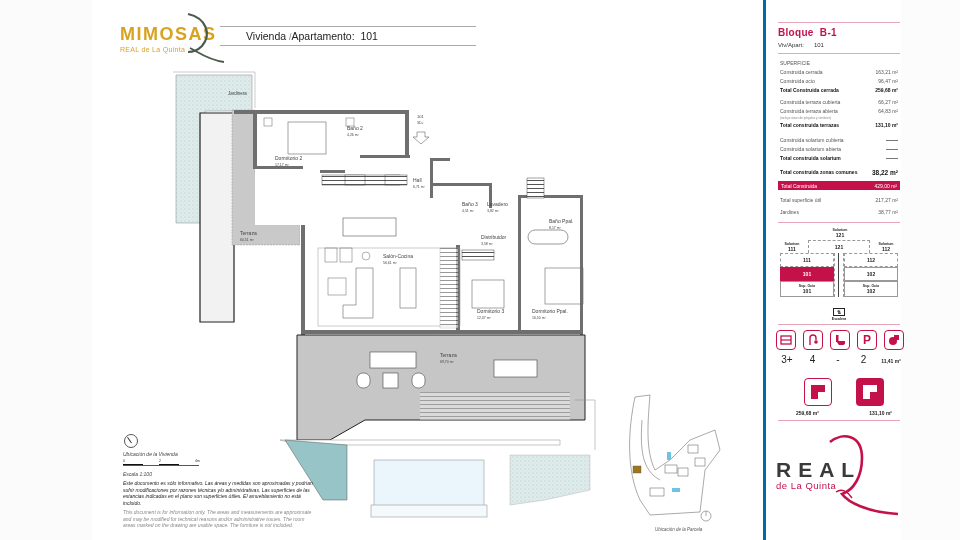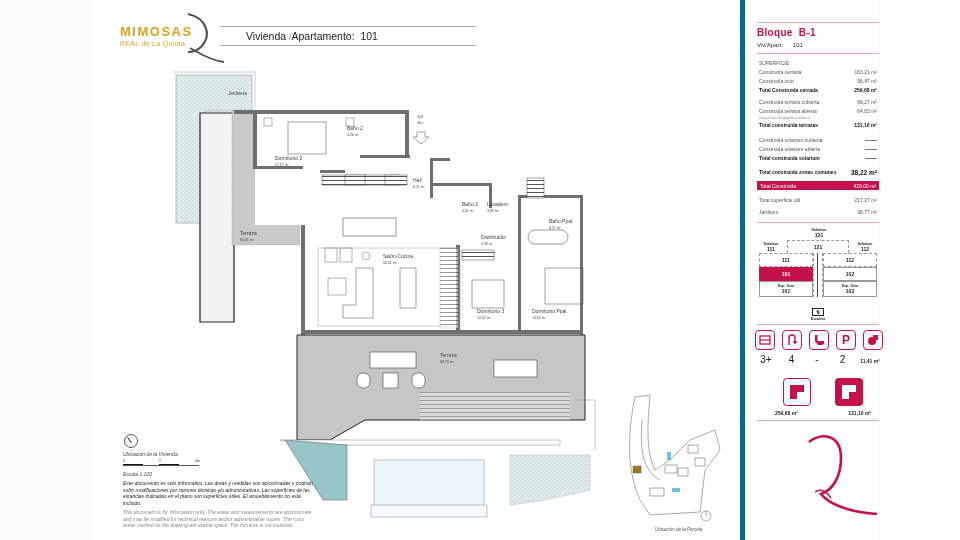--- a/index.html
+++ b/index.html
@@ -3,21 +3,21 @@
 <meta charset="utf-8">
 <style>
   * { box-sizing: border-box; margin: 0; padding: 0; }
   html, body { width: 960px; height: 540px; background: #ffffff; overflow: hidden; }
   body { position: relative; font-family: "Liberation Sans", sans-serif; color: #333; }
   .left-margin { position: absolute; left: 0; top: 0; width: 92px; height: 540px; background: #fbfbfb; }
   .right-margin { position: absolute; left: 864px; top: 0; width: 96px; height: 540px; background: #fcfcfc; }
 
   
   .logo-mimosas { position: absolute; left: 120px; top: 24px; }
-  .logo-mimosas .name { font-size: 13px; font-weight: bold; letter-spacing: 1.5px; color: #d9a31f; }
+  .logo-mimosas .name { font-size: 18px; font-weight: bold; letter-spacing: 1.5px; color: #d9a31f; }
   .logo-mimosas .sub { font-size: 7px; color: #d9a31f; letter-spacing: 0.3px; margin-top: 1px; }
   .logo-q { position: absolute; left: 178px; top: 12px; }
   .header-lines { position: absolute; left: 220px; top: 26px; width: 256px; height: 20px; border-top: 1px solid #aaa; border-bottom: 1px solid #aaa; }
   .header-title { position: absolute; left: 230px; top: 30px; font-size: 10.5px; color: #222; margin-left: 16px; }
   .header-title .slash { color: #888; font-size: 9px; }
 
   
   .plan { position: absolute; left: 92px; top: 60px; width: 636px; height: 480px; }
 
   
@@ -26,21 +26,21 @@
   .notes .compass::after { content: ""; position: absolute; left: 6px; top: 1px; width: 1px; height: 7px; background: #333; transform: rotate(-35deg); transform-origin: bottom; }
   .notes .loc { font-size: 5px; font-style: italic; color: #444; margin-top: 3px; }
   .scale-bar { position: relative; height: 8px; margin-top: 3px; width: 80px; }
   .scale-bar .bar { position: absolute; top: 4px; height: 2px; background: #111; }
   .scale-bar .lbl { position: absolute; top: -1px; font-size: 3.5px; color: #333; }
   .notes .escala { font-size: 5px; font-style: italic; color: #444; margin-top: 3px; }
   .notes .es { font-size: 5px; font-style: italic; color: #222; margin-top: 3px; line-height: 6.5px; }
   .notes .en { font-size: 5px; font-style: italic; color: #888; margin-top: 3px; line-height: 6.5px; }
 
   
-  .panel { position: absolute; left: 740px; top: 0; width: 138px; height: 540px; border-left: 5px solid #0369a1; background: #ffffff; }
+  .panel { position: absolute; left: 763px; top: 0; width: 138px; height: 540px; border-left: 3px solid #0369a1; background: #ffffff; }
   .pdiv { position: absolute; left: 12px; width: 122px; height: 1px; background: #e8a6b8; }
   .bloque { position: absolute; left: 12px; top: 27px; font-size: 10px; font-weight: bold; color: #c5114a; letter-spacing: 0.3px; }
   .vivapart { position: absolute; left: 12px; top: 42px; font-size: 6px; color: #333; }
   .vivapart span.v { margin-left: 10px; }
   .srow { position: absolute; left: 14px; width: 118px; font-size: 5px; color: #555; display: flex; justify-content: space-between; }
   .srow.bold { font-weight: bold; color: #111; }
   .srow.big .val { font-size: 6.5px; font-weight: bold; }
   .srow .dash { display: inline-block; width: 12px; height: 1px; background: #777; margin-top: 3px; }
   .srow.tiny { font-size: 3px; color: #888; }
   .total-bar { position: absolute; left: 12px; top: 181px; width: 122px; height: 9px; background: #c5114a; color: #fff; font-size: 5px; display: flex; justify-content: space-between; align-items: center; padding: 0 3px; }
@@ -405,17 +405,21 @@
           <path d="M1 1 H15 V8 H8 V15 H1 Z" fill="#ffffff"></path>
         </svg>
     </div>
   </div>
   <div class="big-labels" style="top:410px;">
     <span>259,68 m²</span>
     <span>131,10 m²</span>
   </div>
   <div class="pdiv" style="top:420px"></div>
 
+  <div class="real-logo" style="top:458px;">
+    <div class="r">REAL</div>
+    <div class="d">de La Quinta</div>
+  </div>
   <svg class="real-q" width="80" height="90" viewBox="0 0 80 90" style="top:430px;left:56px;">
     <path d="M8 12 C20 2, 40 4, 40 28 C40 46, 32 60, 20 64 C26 72, 44 82, 76 84" fill="none" stroke="#c5114a" stroke-width="2.6"></path>
     <path d="M14 62 C20 58, 26 62, 30 68" fill="none" stroke="#c5114a" stroke-width="1.5"></path>
   </svg>
 </div>
 
 </body></html>

